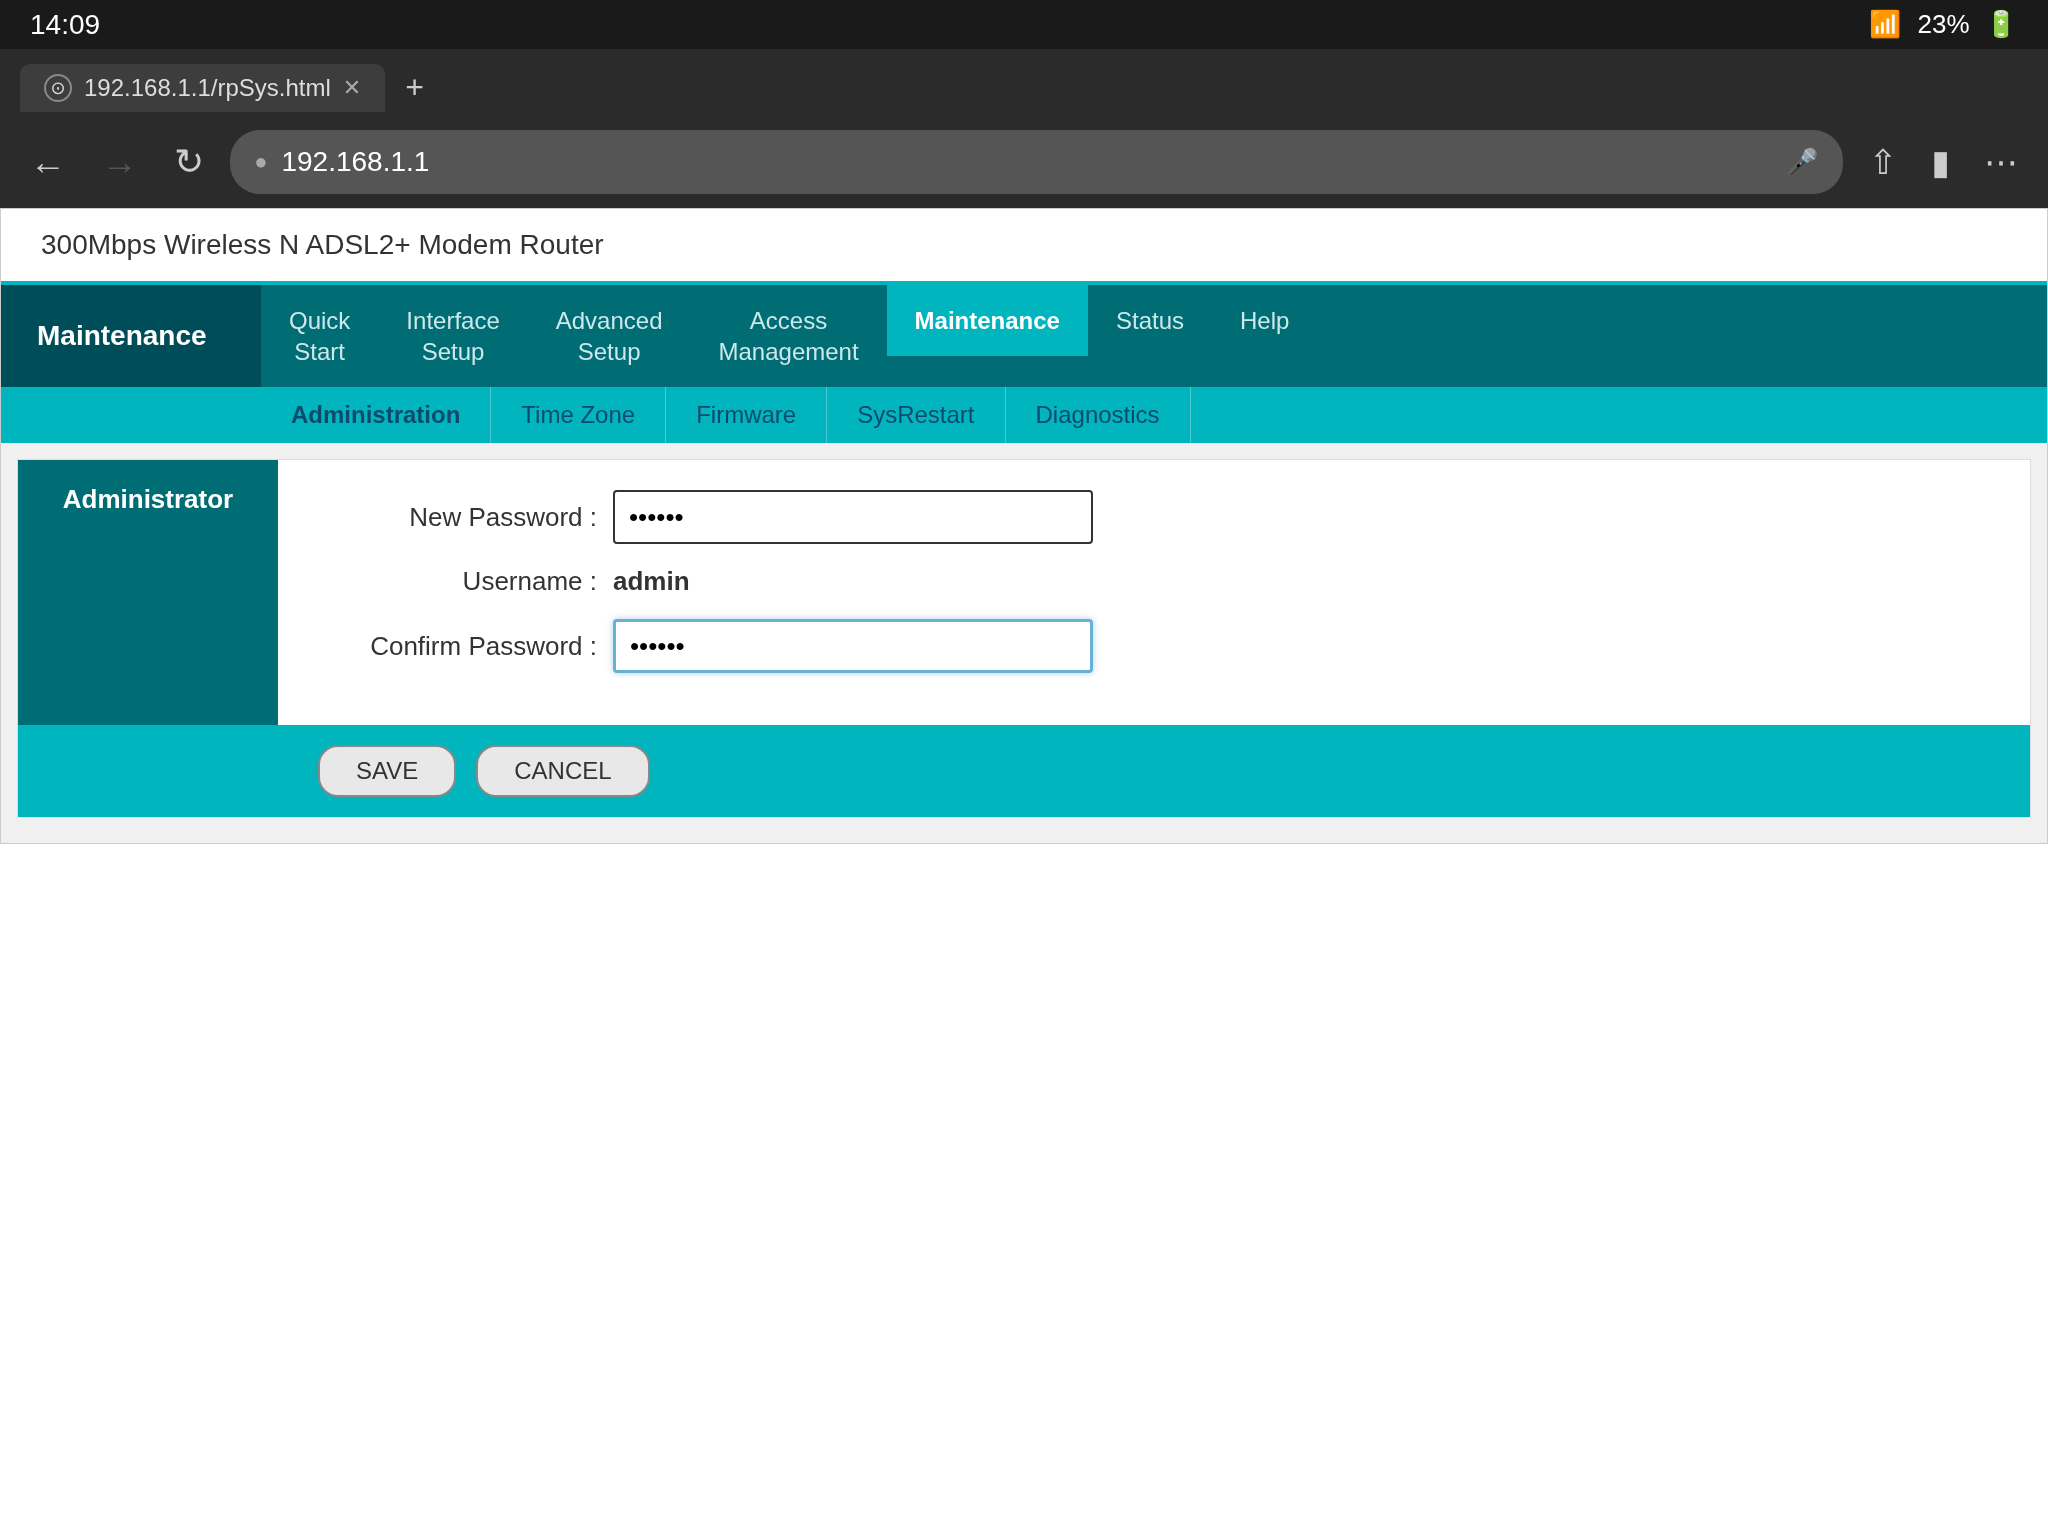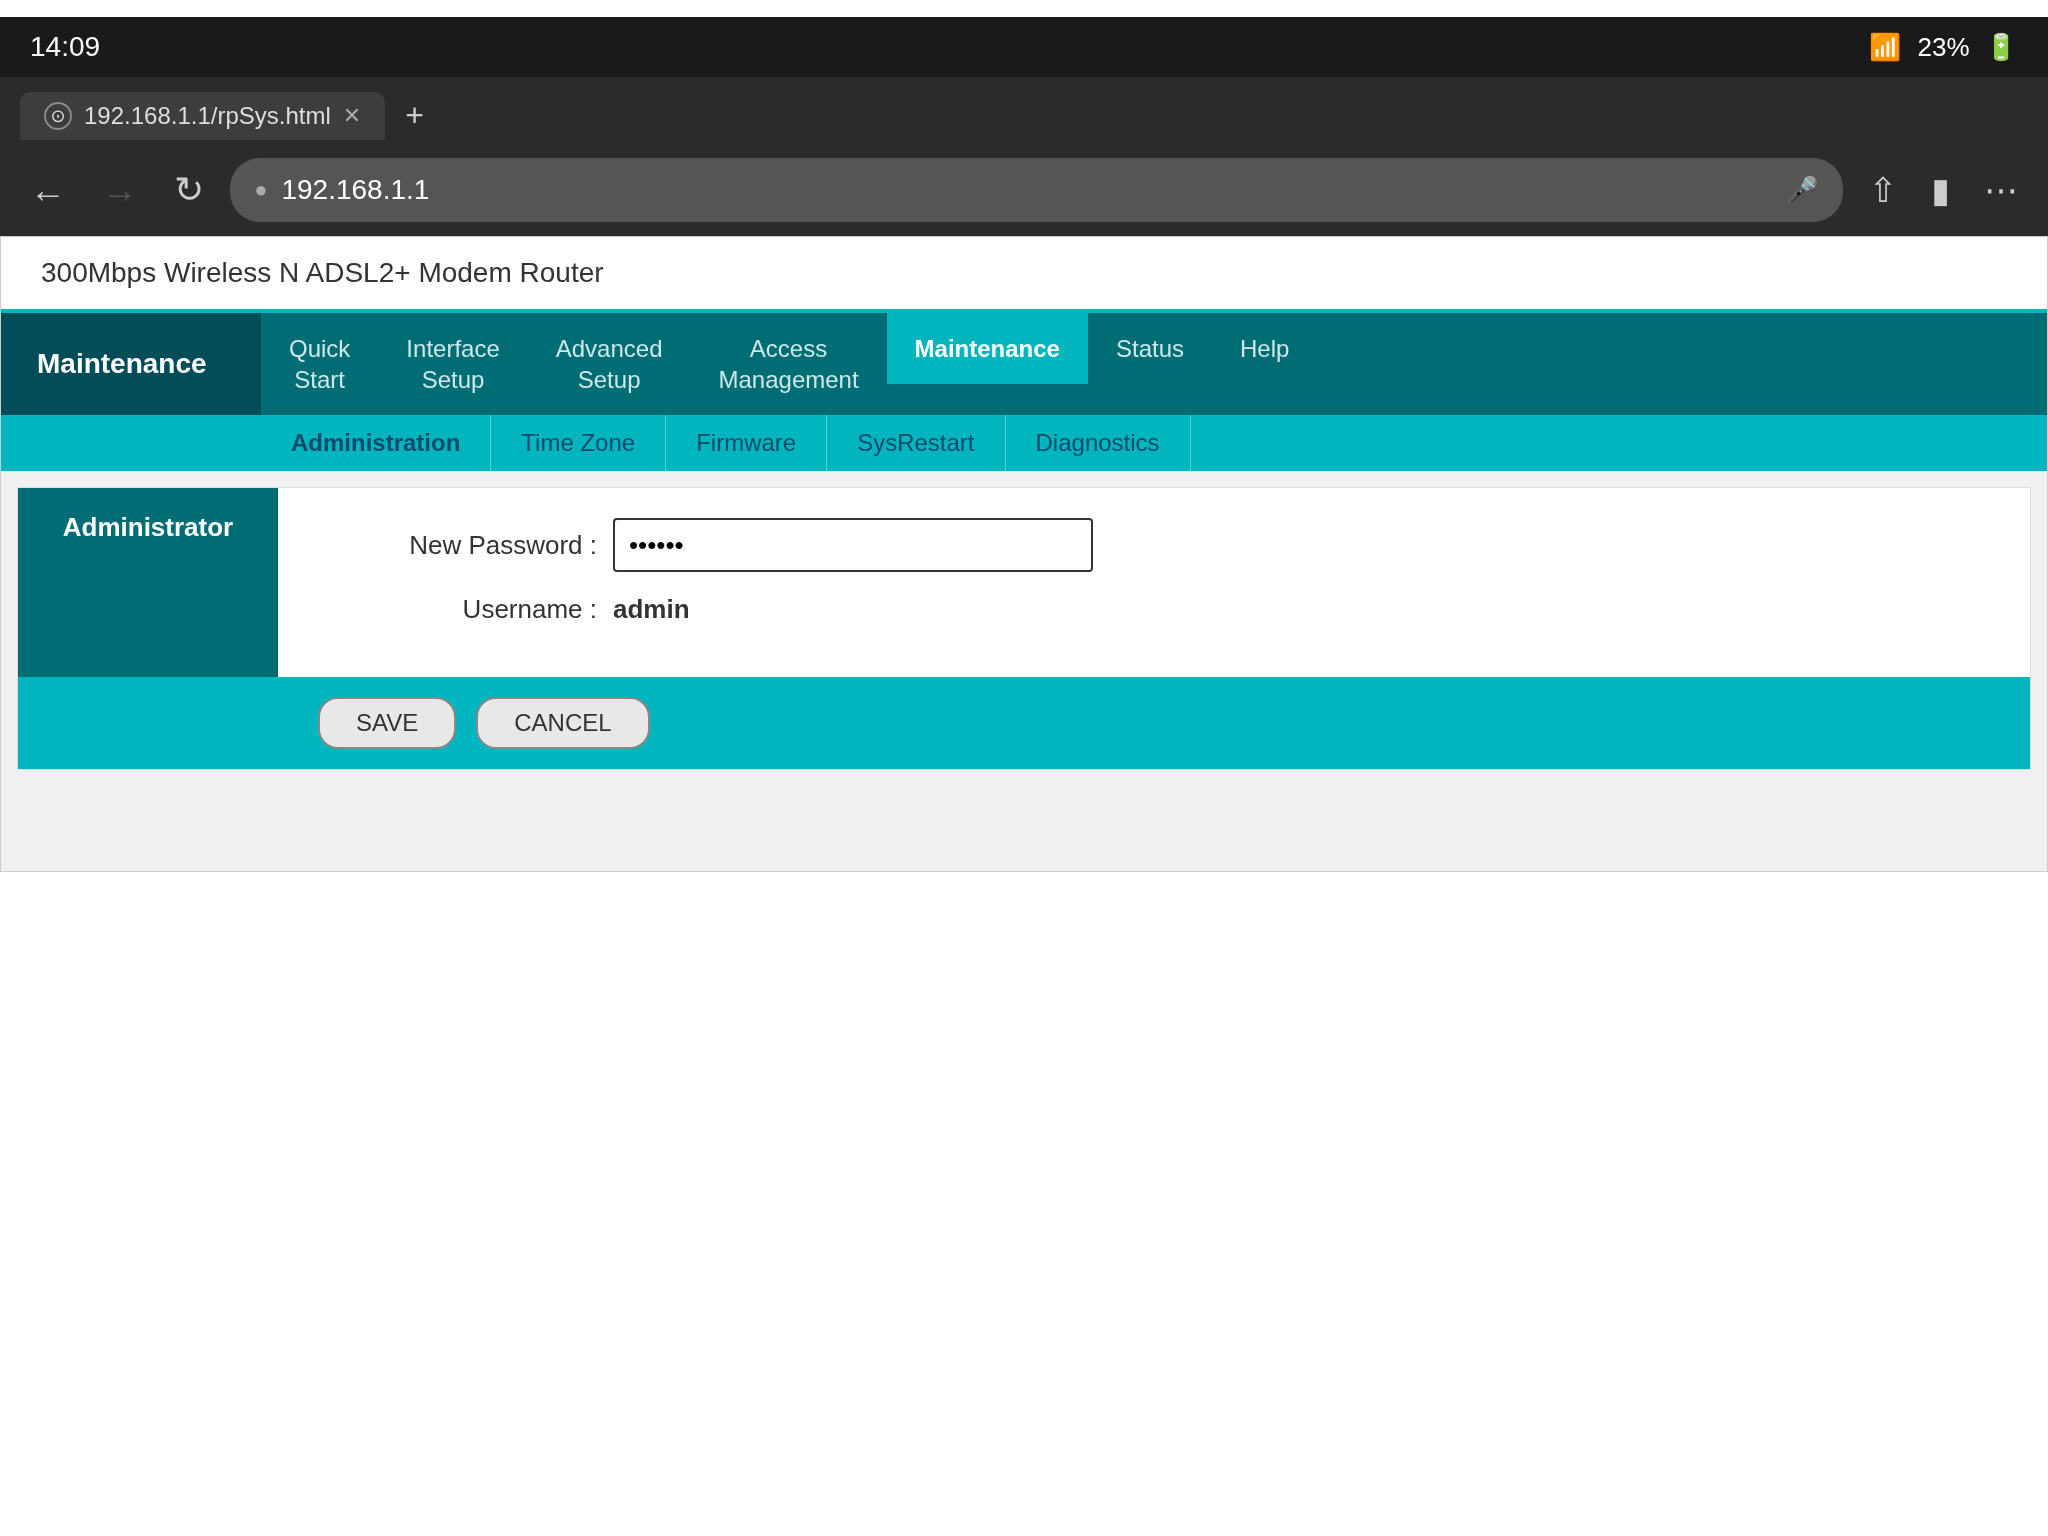--- a/index.html
+++ b/index.html
@@ -1,28 +1,27 @@
 <!DOCTYPE html>
 <html><head>
   <meta charset="utf-8">
   <style>
     * { margin: 0; padding: 0; box-sizing: border-box; }
     body { background: #fff; font-family: Arial, sans-serif; width: 2048px; height: 1536px; overflow: hidden; }
 
     
     .status-bar {
       background: #1a1a1a;
-      height: 60px;
+      height: 49px;
       display: flex;
       align-items: center;
       justify-content: space-between;
       padding: 0 30px;
       color: #fff;
       font-size: 28px;
-      margin-top: 17px;
     }
     .status-bar-time { font-weight: 500; }
     .status-bar-right { display: flex; align-items: center; gap: 16px; font-size: 26px; }
 
     
     .browser-chrome {
       background: #2b2b2b;
       padding: 14px 20px 0 20px;
     }
     .tab-bar {
@@ -351,20 +350,24 @@
           <div class="form-row">
             <span class="form-label">New Password :</span>
             <input type="password" class="form-input" value="●●●●●●" style="">
           </div>
 
           <div class="form-row">
             <span class="form-label">Username :</span>
             <span class="form-value">admin</span>
           </div>
 
+          <div class="form-row">
+            <span class="form-label">Confirm Password :</span>
+            <input type="password" class="form-input focused" value="●●●●●●" style="">
+          </div>
 
         </div>
       </div>
 
       <div class="action-bar">
         <div class="action-sidebar-spacer"></div>
         <div class="action-buttons">
           <button class="btn">SAVE</button>
           <button class="btn">CANCEL</button>
         </div>

